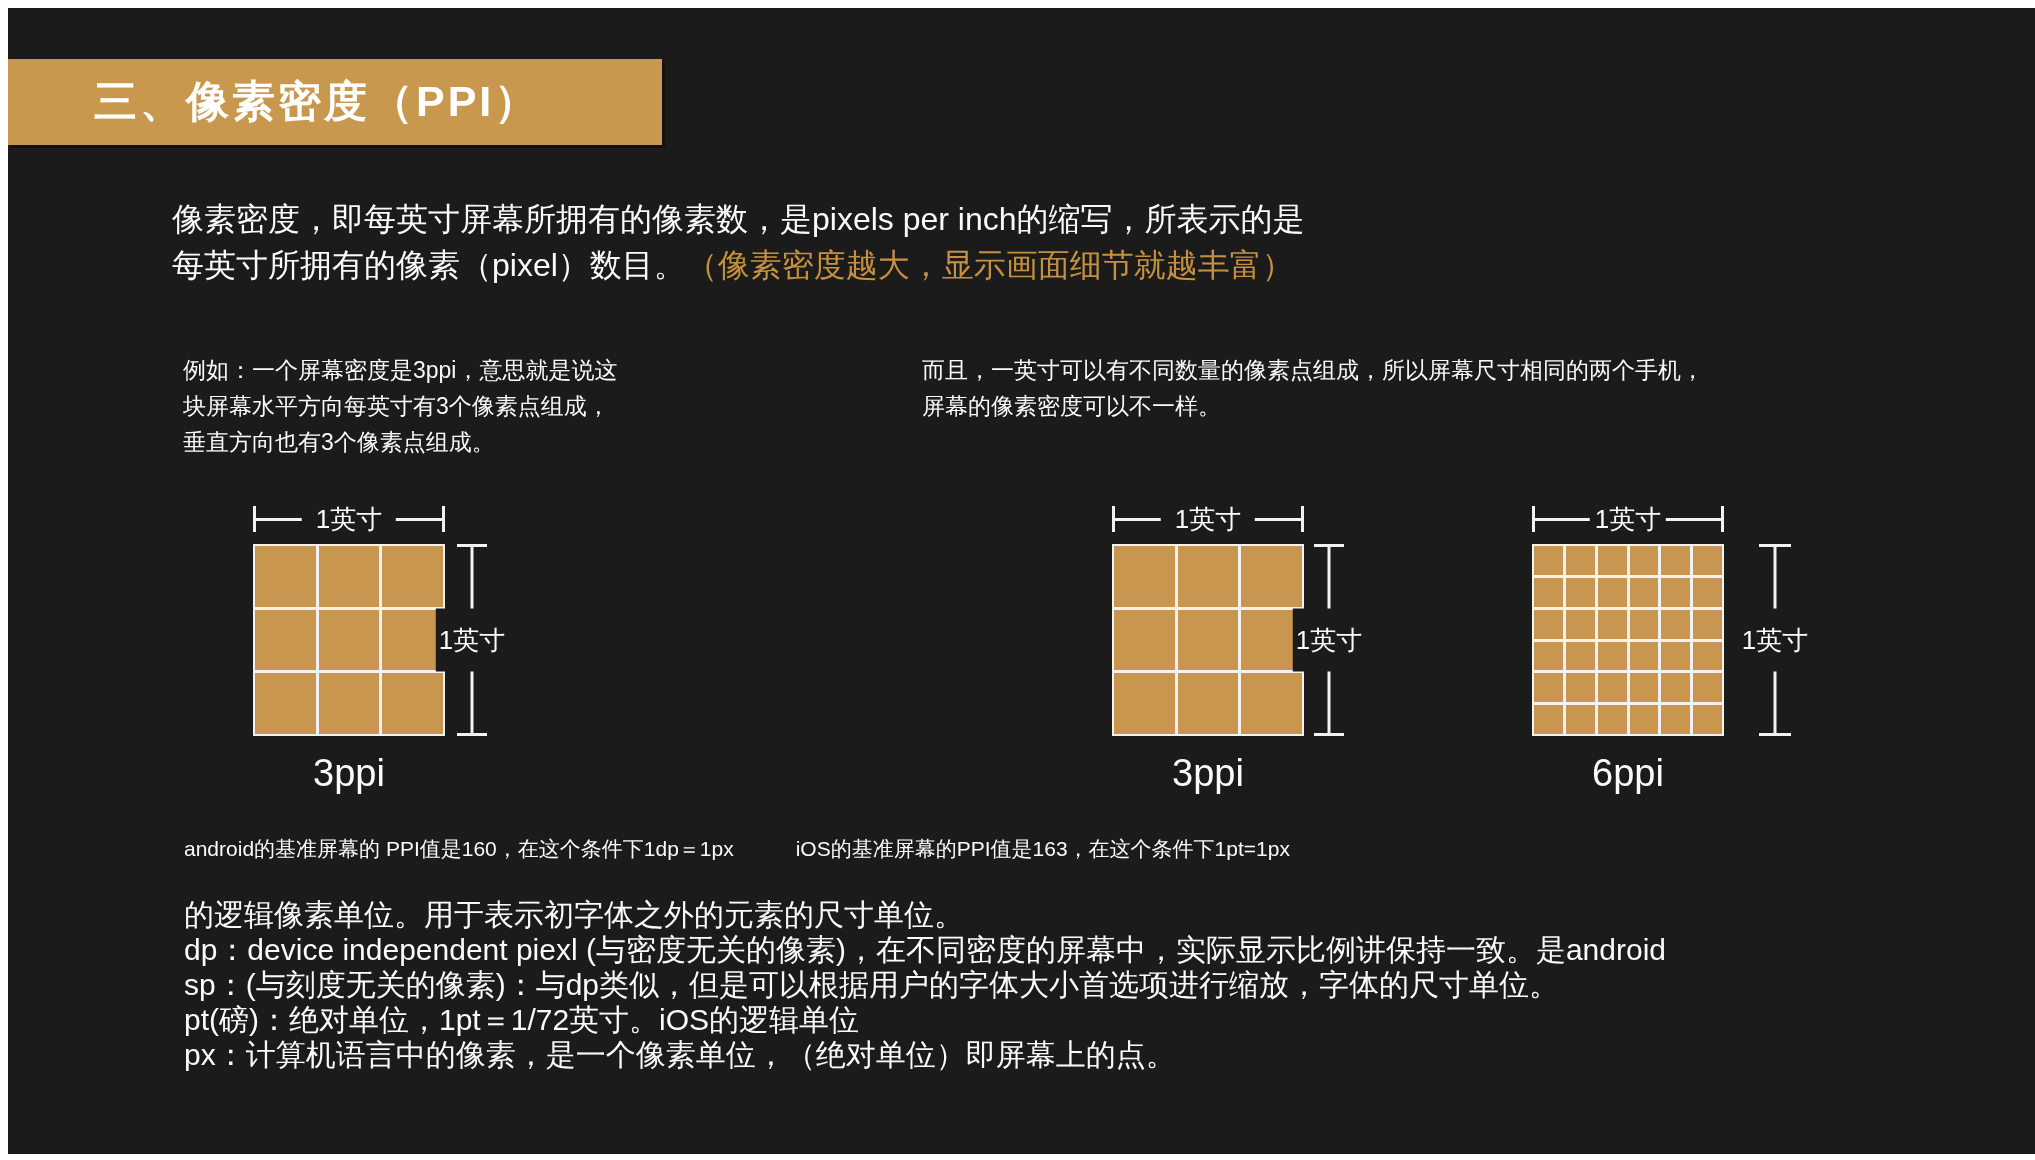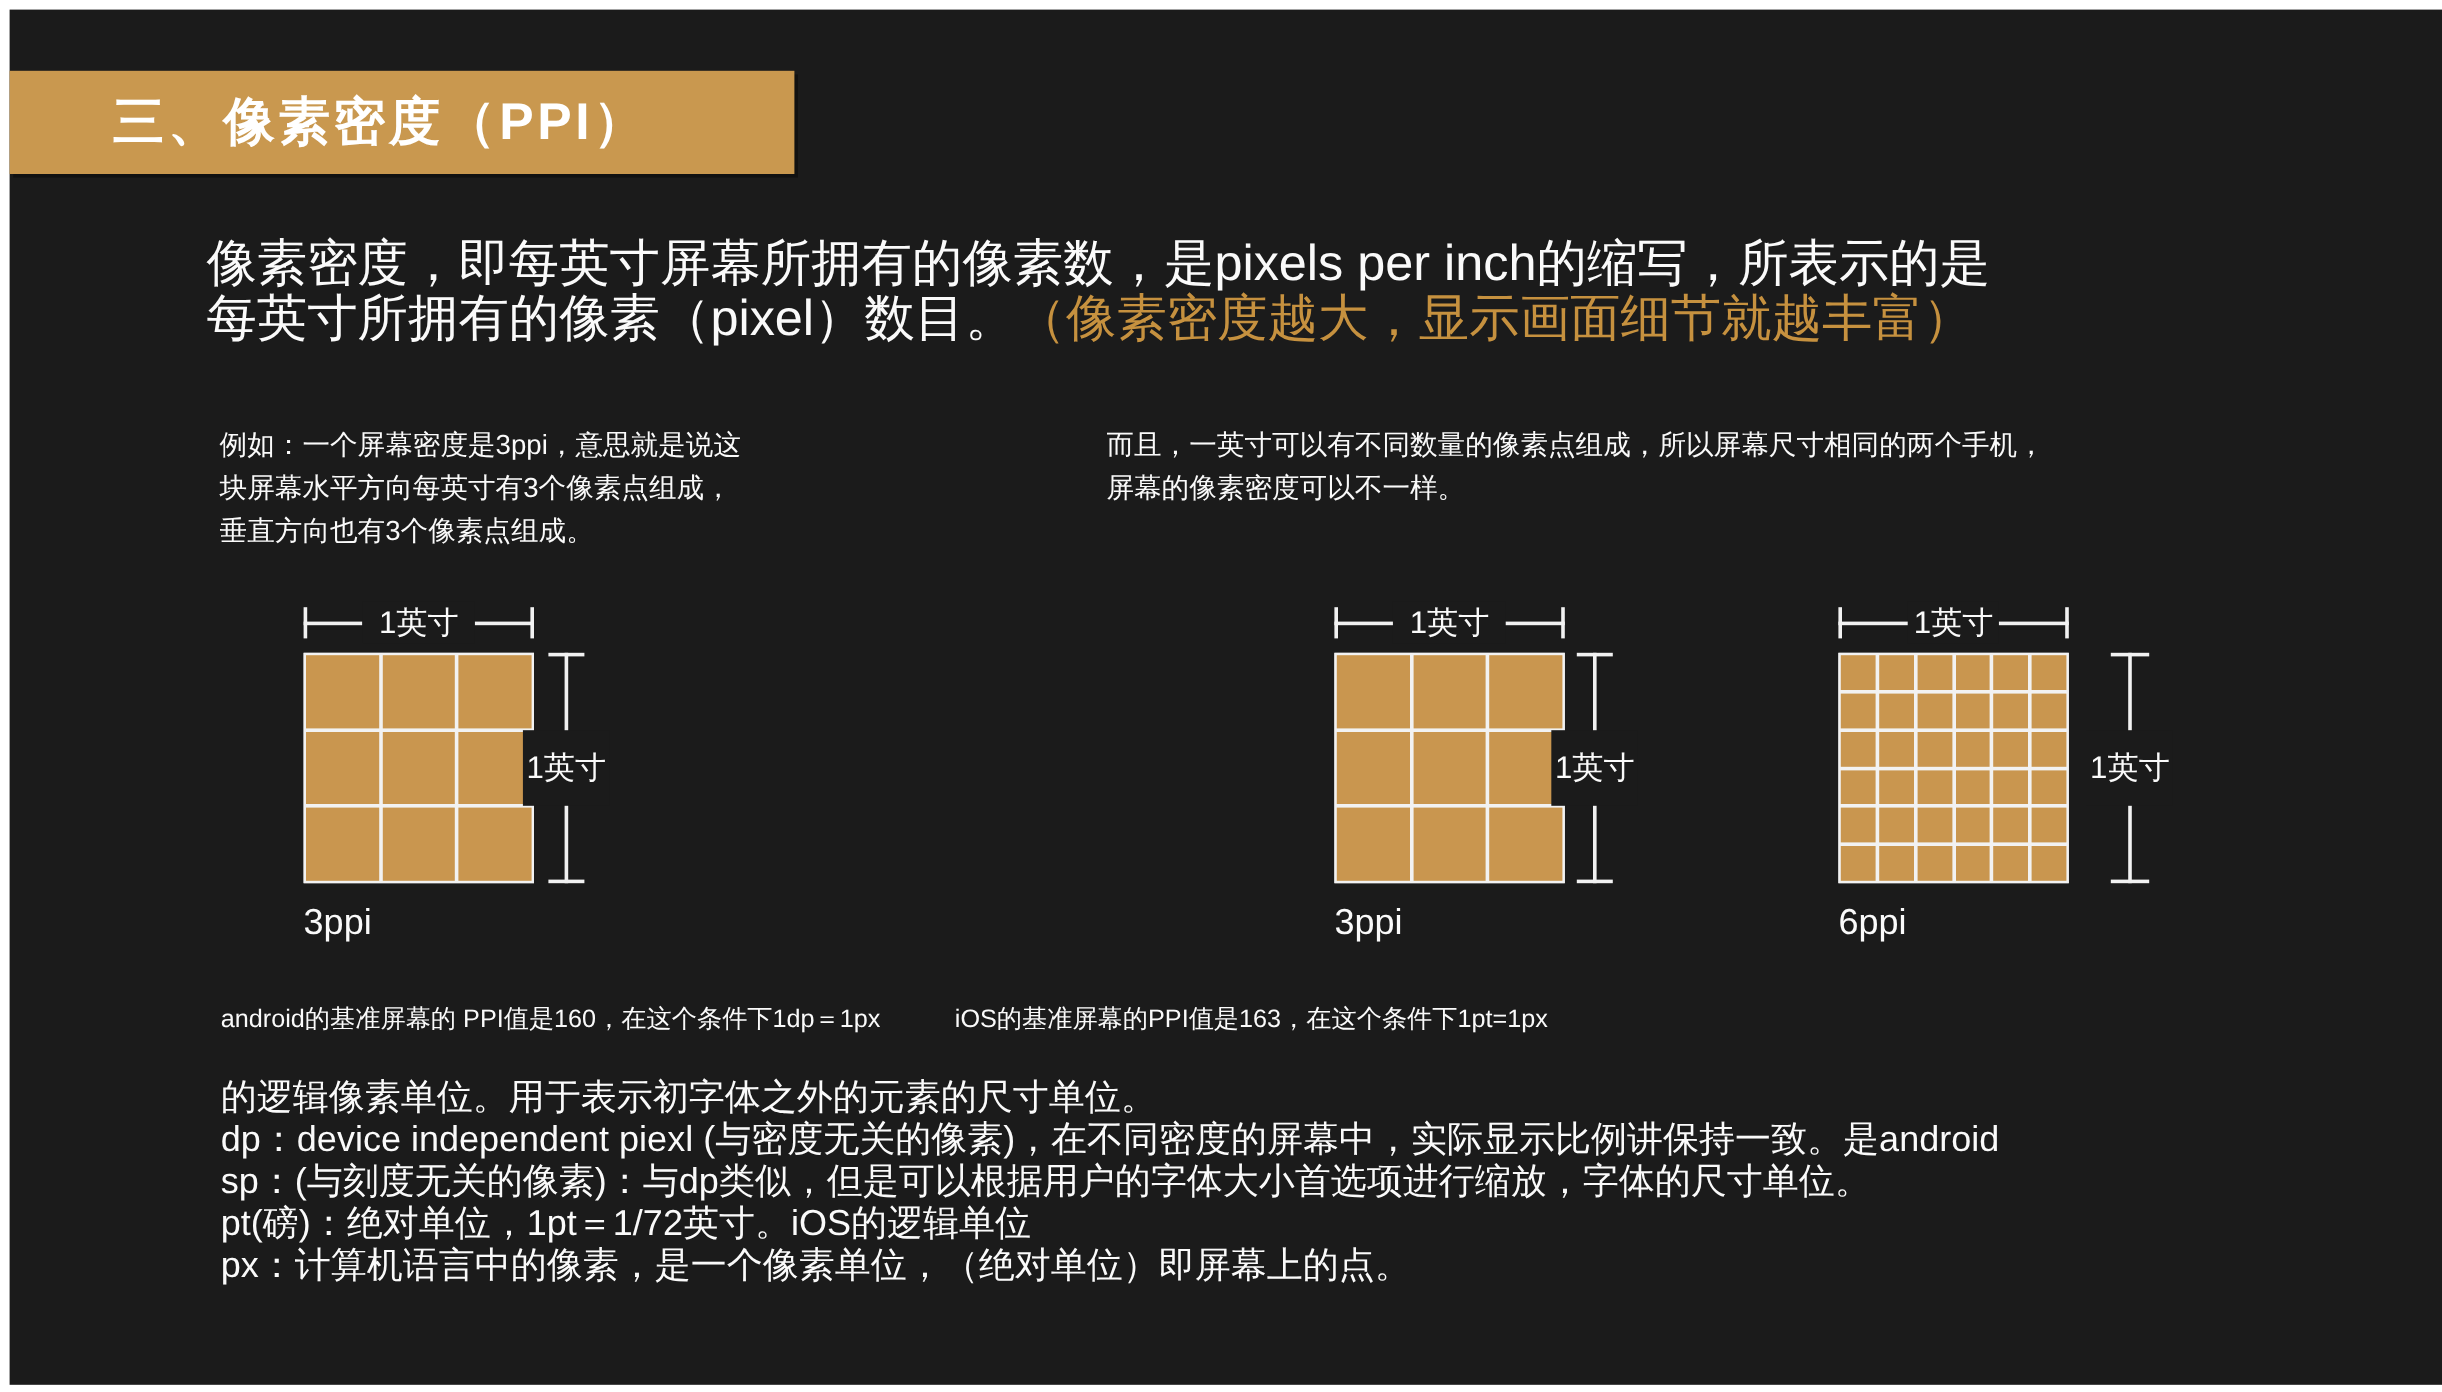--- a/index.html
+++ b/index.html
@@ -21,21 +21,21 @@
     background:#C9984F; display:flex; align-items:center;
     box-shadow:3px 3px 0 rgba(0,0,0,0.35);
   }
   .banner .title {
     font-size:43px; font-weight:bold; color:#ffffff;
     padding-left:86px; letter-spacing:3px; white-space:nowrap;
   }
   
   .intro {
     position:absolute; left:164px; top:188px;
-    font-size:42px; line-height:46px; white-space:nowrap;
+    font-size:32px; line-height:46px; white-space:nowrap;
   }
   .accent { color:#C6913F;margin-top:12px; }
   
   .example { position:absolute; font-size:23px; line-height:36px; white-space:nowrap; }
   #example-left  { left:175px; top:344px; }
   #example-right { left:914px; top:344px; }
   
   .diagram { position:absolute; top:498px; width:340px; height:295px; }
   #diagram-a { left:245px; }
   #diagram-b { left:1104px; }
@@ -58,21 +58,21 @@
   #diagram-a .dimv { left:204px; }
   #diagram-b .dimv { left:202px; }
   #diagram-c .dimv { left:227px; width:32px; }
   .dimv .line { position:absolute; top:0; bottom:0; left:50%; width:3px; transform:translateX(-50%); background:#F2F2F2; }
   .dimv .cap { position:absolute; left:0; right:0; height:3px; background:#F2F2F2; }
   .dimv .cap.t { top:0; } .dimv .cap.b { bottom:0; }
   .dimv .dim-label {
     position:absolute; left:50%; top:50%; transform:translate(-50%,-50%);
     background:#1B1B1B; padding:14px 3px; font-size:26px; white-space:nowrap;
   }
-  .ppi-label { position:absolute; left:0; top:246px; width:192px; font-size:30px; }
+  .ppi-label { position:absolute; left:0; top:246px; width:192px; text-align:center; font-size:38px; }
   
   .baseline-row {
     position:absolute; left:176px; top:827px;
     font-size:21px; display:flex; gap:62px; white-space:nowrap;
   }
   
   .defs { position:absolute; left:176px; top:889px; font-size:30px; line-height:35px; white-space:nowrap; }
 </style>
 </head>
 <body>

